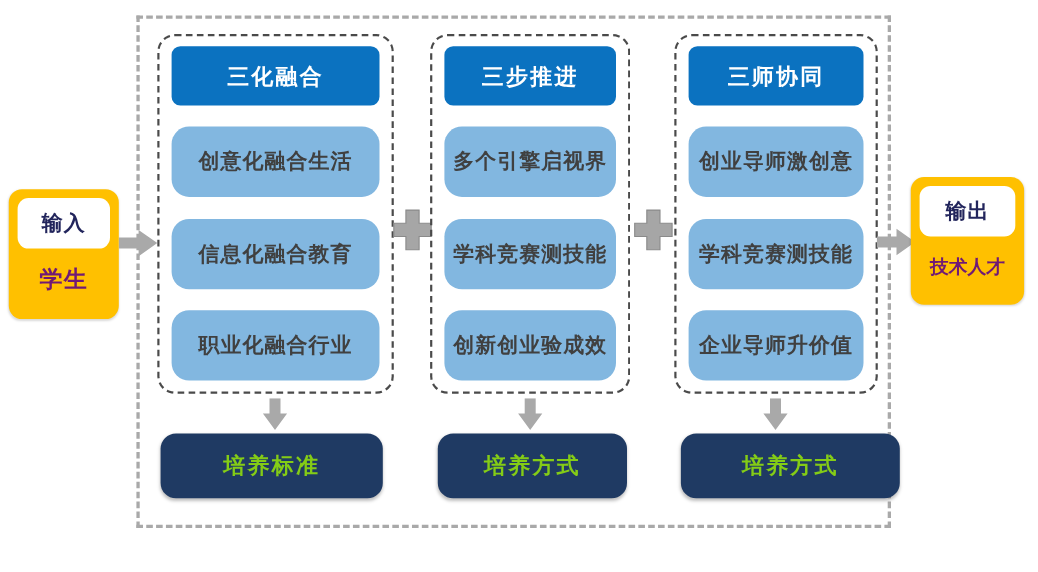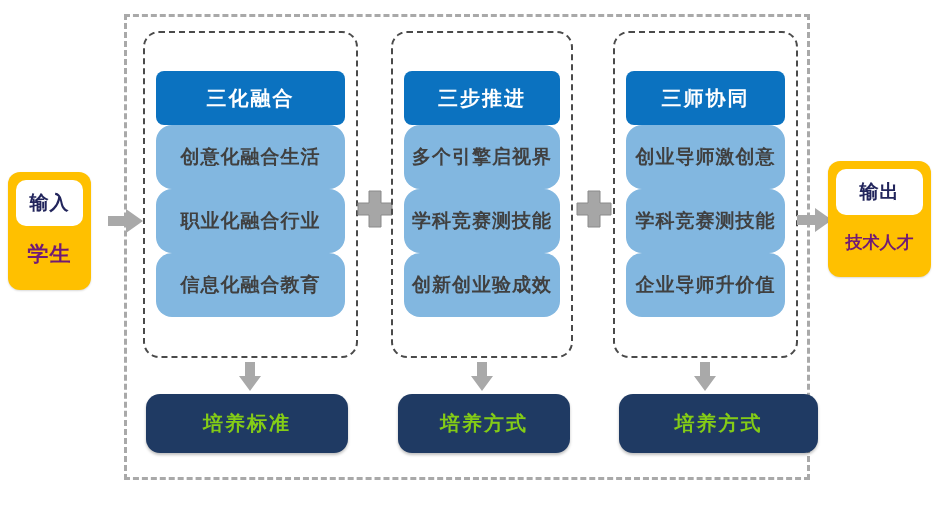--- a/index.html
+++ b/index.html
@@ -9,37 +9,37 @@
   }
   .outer-dashed{
     position:absolute;left:124px;top:14px;width:686px;height:466px;
     border:3px dashed #a9a9a9;box-sizing:border-box;background:transparent;
   }
   
   .io-box{
     position:absolute;background:#FFC000;border-radius:12px;box-sizing:border-box;
     display:flex;flex-direction:column;padding:8px;box-shadow:0 1px 2px rgba(0,0,0,.15);
   }
-  .io-left{left:8px;top:172px;width:83px;height:118px;}
+  .io-left{left:8px;top:172px;width:100px;height:118px;}
   .io-right{left:828px;top:161px;width:103px;height:116px;}
   .io-badge{
     background:#ffffff;border-radius:10px;height:46px;display:flex;align-items:center;justify-content:center;
     font-weight:bold;font-size:19px;color:#22255C;letter-spacing:1px;
   }
   .io-label{
     flex:1;display:flex;align-items:center;justify-content:center;
     font-weight:bold;color:#701a75;letter-spacing:1px;
   }
   .io-left .io-label{font-size:21px;}
   .io-right .io-label{font-size:17px;letter-spacing:0;}
   
   .col{
     position:absolute;top:31px;height:327px;box-sizing:border-box;
     border:2px dashed #4a4a4a;border-radius:16px;
-    display:flex;flex-direction:column;justify-content:center;
+    display:flex;flex-direction:column;justify-content:space-between;
     padding:9px 11px 10px 11px;background:transparent;
   }
   .col-1{left:143px;width:215px;}
   .col-2{left:391px;width:182px;}
   .col-3{left:613px;width:185px;}
   .col-header{
     background:#0B72C0;color:#ffffff;border-radius:8px;height:54px;
     display:flex;align-items:center;justify-content:center;
     font-weight:bold;font-size:20px;letter-spacing:2px;flex:0 0 auto;
   }
@@ -82,22 +82,22 @@
 
   <span class="conn arrow-in">
     <svg width="36" height="30" viewBox="0 0 36 30">
         <path d="M0 10 H18 V3 L35 15 L18 27 V20 H0 Z" fill="#A9A9A9"></path>
       </svg>
   </span>
 
   <div class="col col-1">
     <div class="col-header">三化融合</div>
     <div class="col-item">创意化融合生活</div>
+    <div class="col-item">信息化融合教育</div>
     <div class="col-item">职业化融合行业</div>
-    <div class="col-item">信息化融合教育</div>
   </div>
 
   <span class="conn plus-1">
     <svg width="38" height="40" viewBox="0 0 38 40">
         <path d="M13 2 H25 V14 H36 V26 H25 V38 H13 V26 H2 V14 H13 Z" fill="#A6A6A6" stroke="#8a8a8a" stroke-width="1"></path>
       </svg>
   </span>
 
   <div class="col col-2">
     <div class="col-header">三步推进</div>

